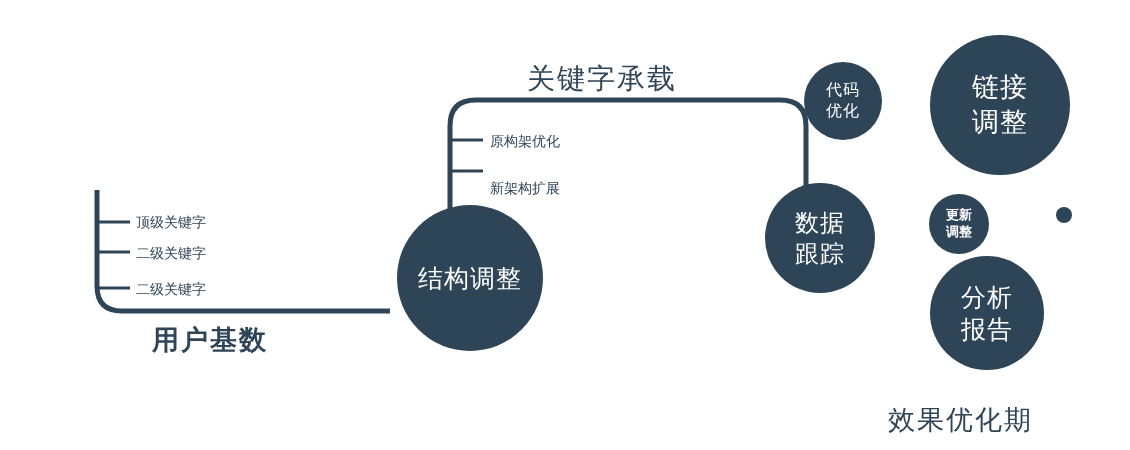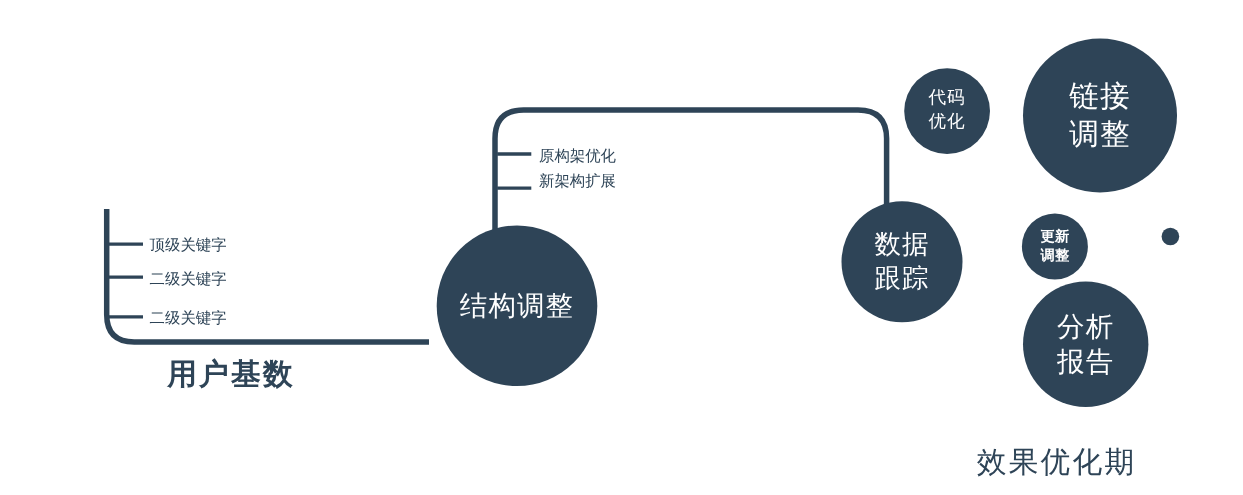--- a/index.html
+++ b/index.html
@@ -46,36 +46,36 @@
   .dot {
     position: absolute;
     border-radius: 50%;
     background: var(--accent);
   }
 
   
   #node-traffic           { left: 17px;  top: 53px;  width: 160px; height: 160px; font-size: 27px; }
   #node-structure         { left: 397px; top: 205px; width: 146px; height: 146px; font-size: 25px; }
   #node-data-tracking     { left: 765px; top: 183px; width: 110px; height: 110px; font-size: 24px; }
-  #node-code-opt          { left: 822px; top: 62px;  width: 78px;  height: 78px;  font-size: 16px; }
+  #node-code-opt          { left: 804px; top: 62px;  width: 78px;  height: 78px;  font-size: 16px; }
   #node-link-adjust       { left: 930px; top: 35px;  width: 140px; height: 140px; font-size: 27px; }
   #node-update-adjust     { left: 929px; top: 194px; width: 60px;  height: 60px;  font-size: 13px; font-weight: bold; letter-spacing: 0; }
   #node-analysis-report   { left: 930px; top: 256px; width: 114px; height: 114px; font-size: 25px; }
   #small-dot              { left: 1056px; top: 207px; width: 16px; height: 16px; }
 
   
   #label-user-base        { left: 152px; top: 322px; font-weight: bold; font-size: 27px; letter-spacing: 2px; }
   #label-keyword-carrying { left: 527px; top: 60px;  letter-spacing: 2px; }
   #label-caption          { left: 888px; top: 402px; font-size: 27px; letter-spacing: 2px; }
 
   #branch-traffic-0   { left: 136px; top: 214px; }
   #branch-traffic-1   { left: 136px; top: 245px; }
   #branch-traffic-2   { left: 136px; top: 281px; }
   #branch-structure-0 { left: 490px; top: 133px; }
-  #branch-structure-1 { left: 490px; top: 156px; }
+  #branch-structure-1 { left: 490px; top: 180px; }
 </style>
 </head>
 <body>
 
 <div class="canvas">
 
   <svg class="connectors" viewBox="0 0 1130 450" xmlns="http://www.w3.org/2000/svg">
     <path class="connector main-line" d="M 97 190 L 97 286 Q 97 311 122 311 L 390 311"></path>
     <path class="connector tick" d="M 97 222 H 130"></path>
     <path class="connector tick" d="M 97 252 H 130"></path>
@@ -112,20 +112,21 @@
 
   <div class="dot" id="small-dot"></div>
 
   <div class="circle" id="node-analysis-report">
     <span>分析</span>
     <span>报告</span>
   </div>
 
   <div class="label edge-label-big" id="label-user-base">用户基数</div>
 
+  <div class="label edge-label-big" id="label-keyword-carrying">关键字承载</div>
 
   <div class="label branch-label" id="branch-traffic-0">顶级关键字</div>
   <div class="label branch-label" id="branch-traffic-1">二级关键字</div>
   <div class="label branch-label" id="branch-traffic-2">二级关键字</div>
 
   <div class="label branch-label" id="branch-structure-0">原构架优化</div>
   <div class="label branch-label" id="branch-structure-1">新架构扩展</div>
 
   <div class="label" id="label-caption">效果优化期</div>
 

